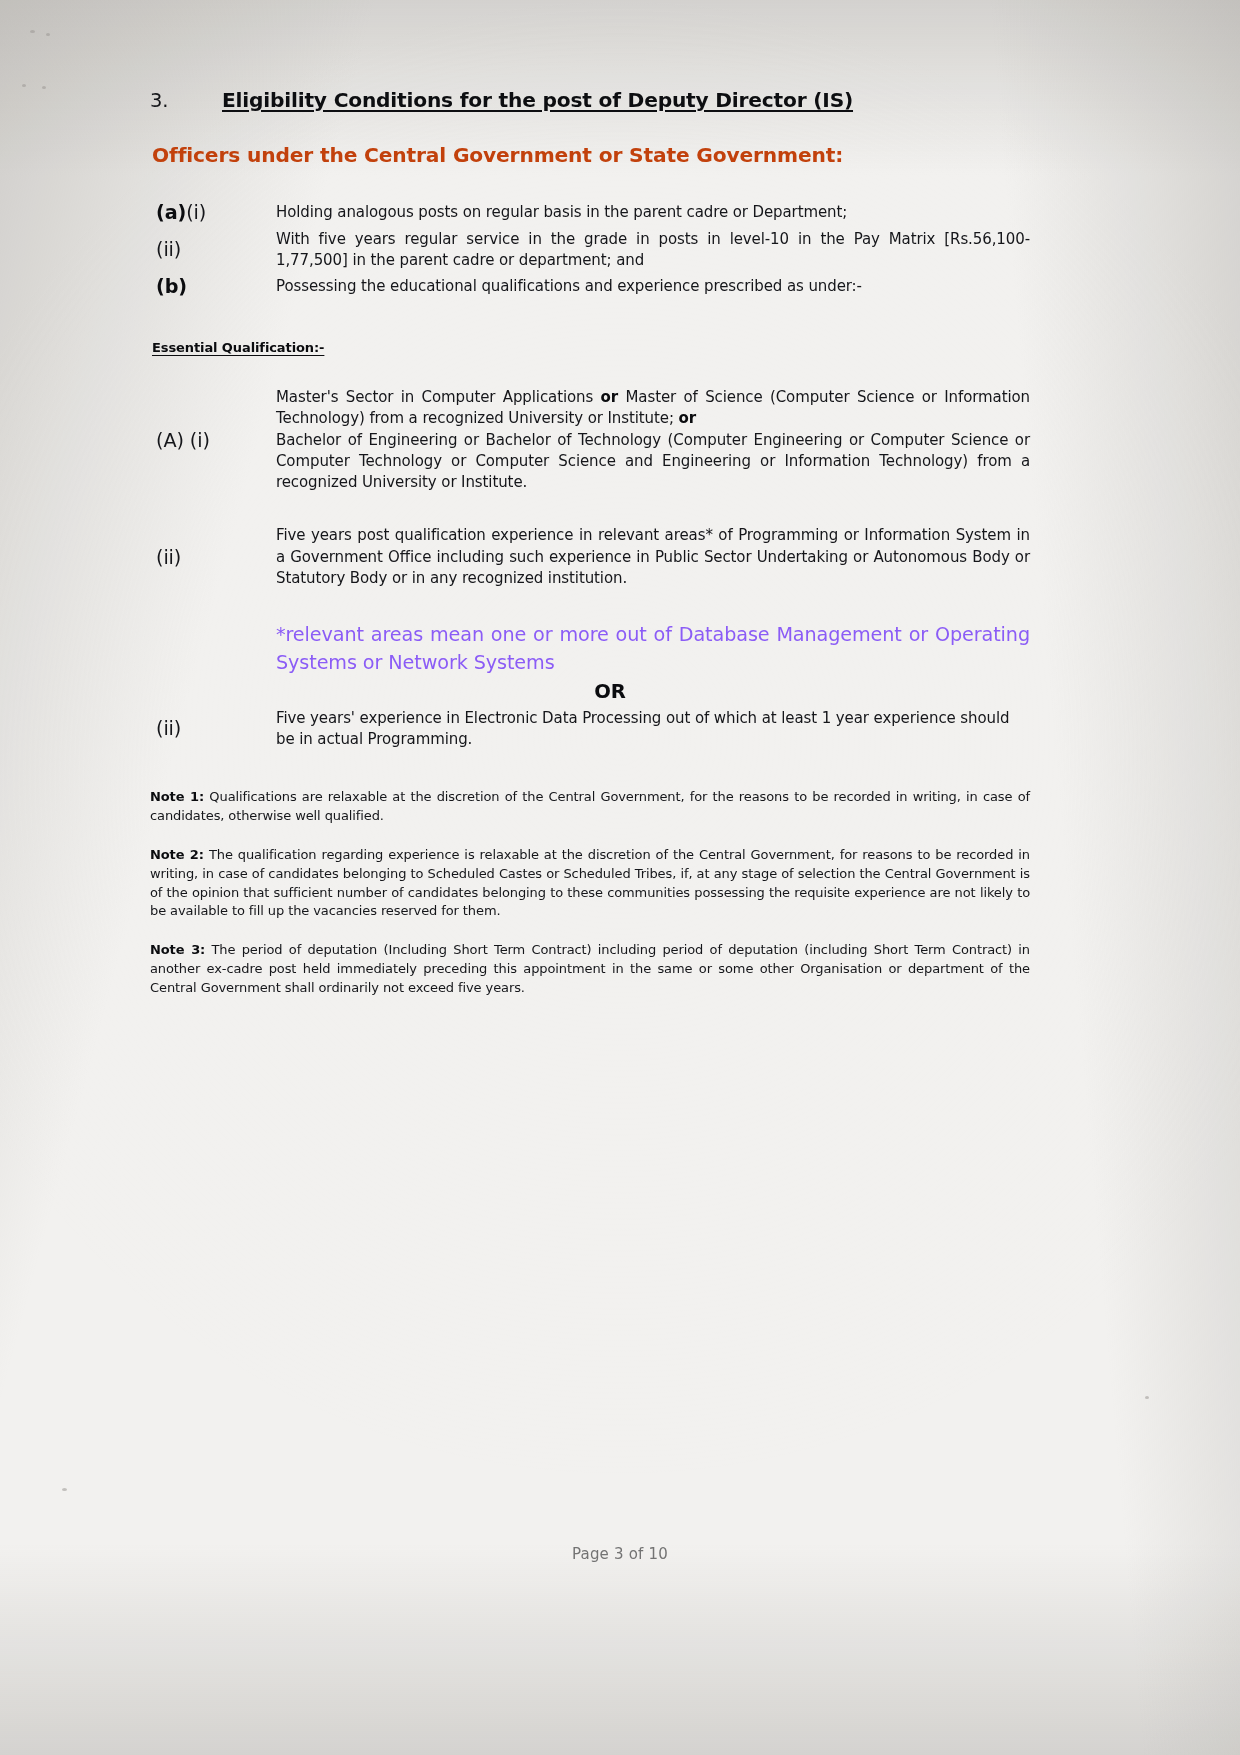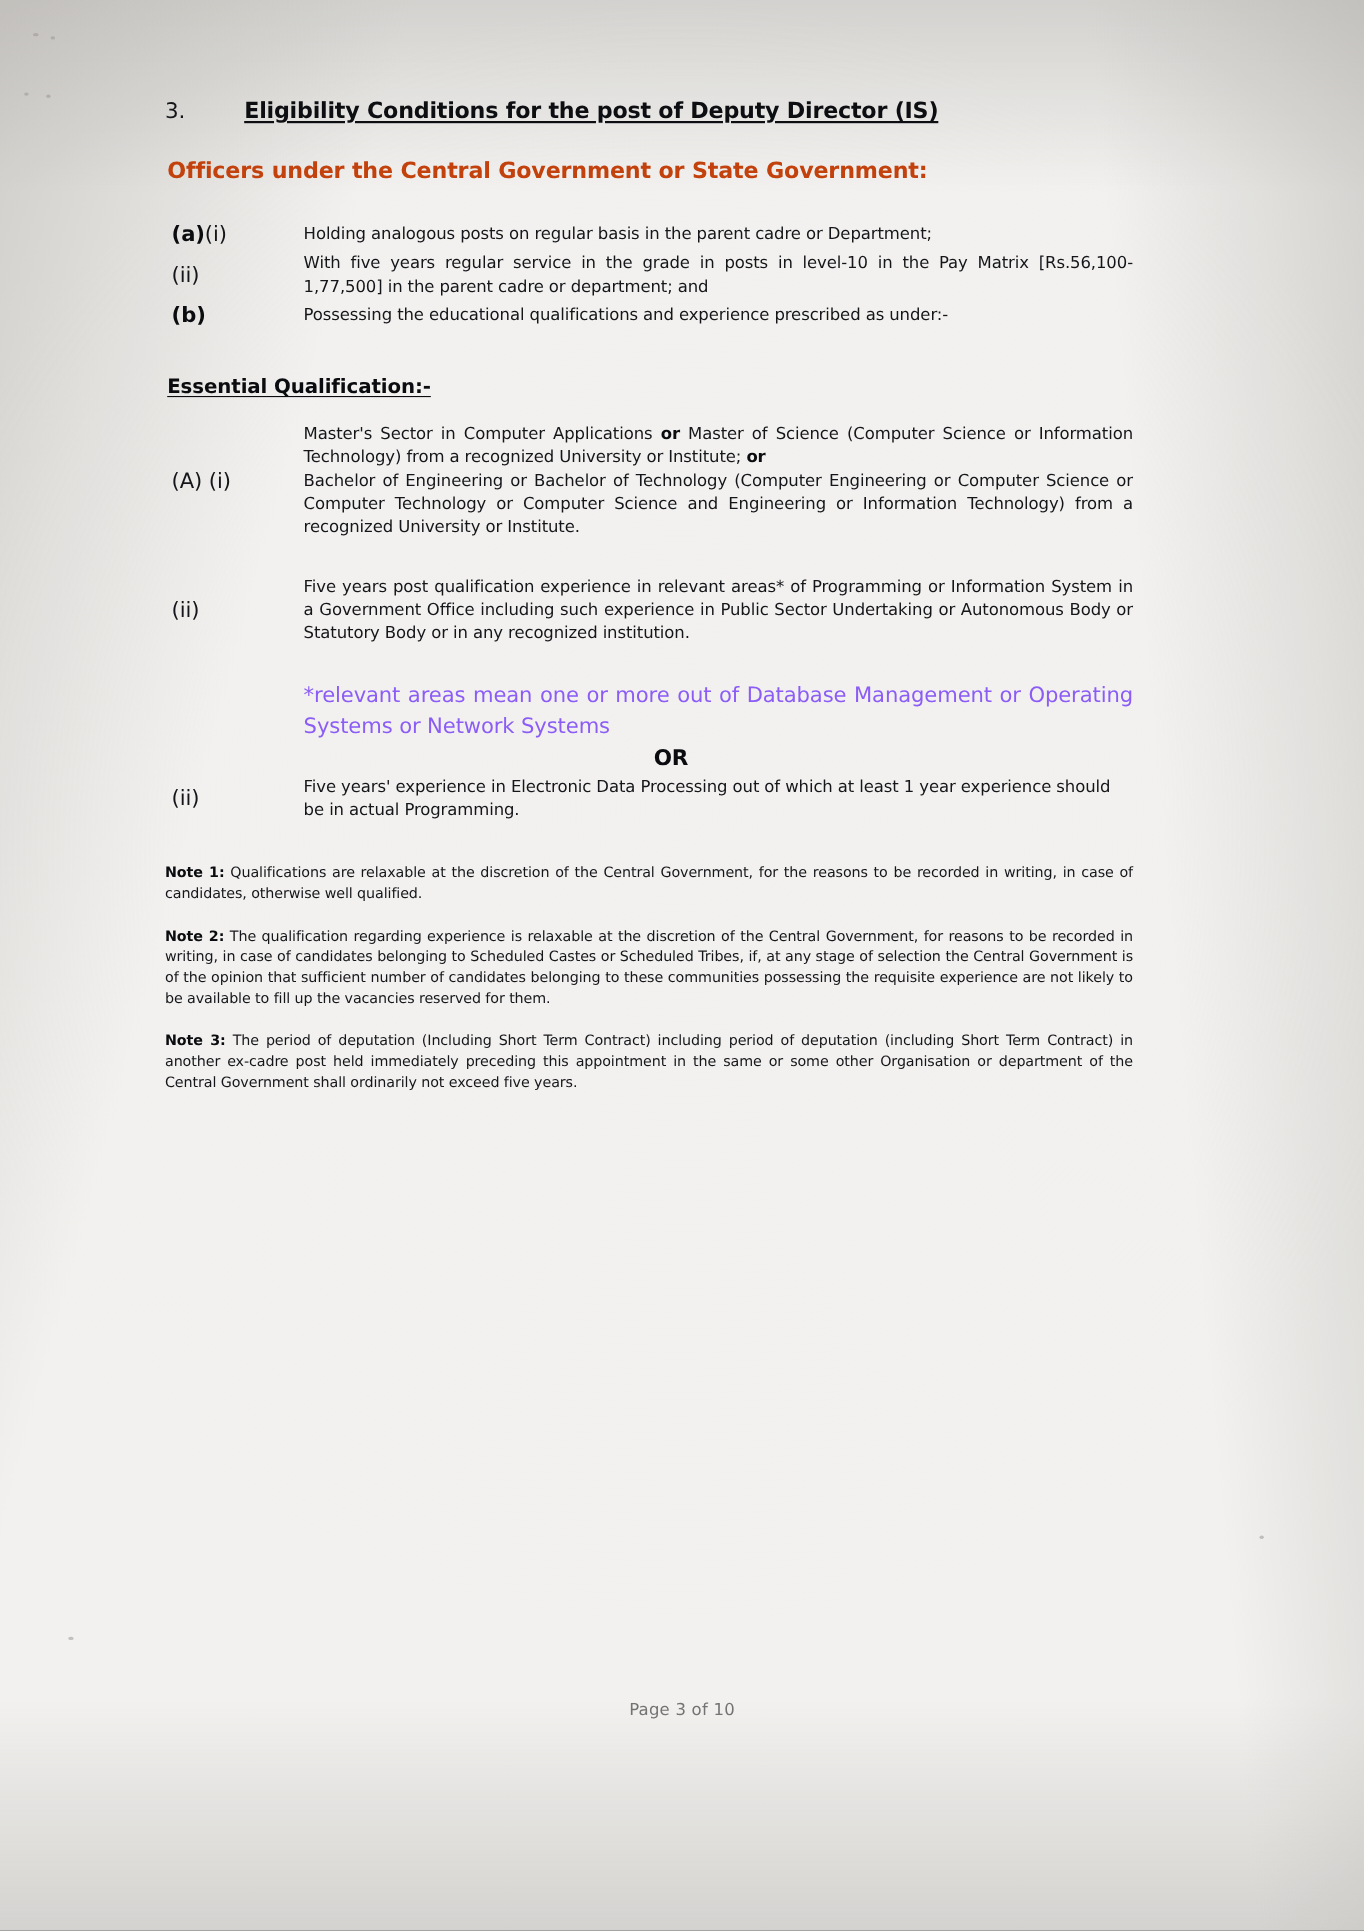--- a/index.html
+++ b/index.html
@@ -101,25 +101,25 @@
   }
   .clause-body.left {
     text-align: left;
   }
   b, .b {
     font-weight: bold;
     color: #0b0c0f;
   }
   .section-heading {
     font-weight: bold;
-    font-size: 18px;
+    font-size: 13px;
     text-decoration: underline;
     text-underline-offset: 3px;
     color: #0b0c0f;
-    margin: 36px 0 20px 2px;
+    margin: 36px 0 30px 2px;
     display: inline-block;
     letter-spacing: -0.1px;
   }
   .gap-md { height: 30px; }
   .gap-lg { height: 36px; }
   .note-block {
     text-align: justify;
     text-justify: inter-word;
     font-size: 13px;
     line-height: 1.45;

